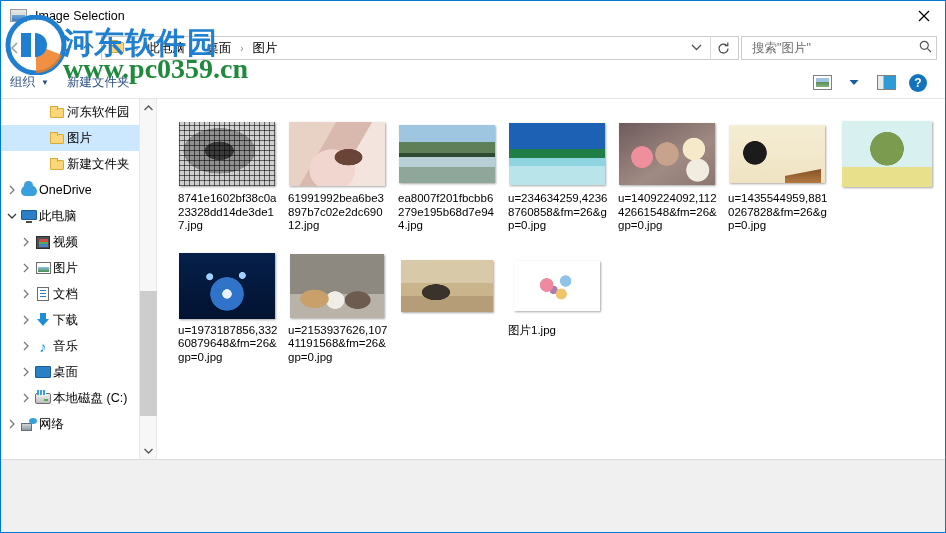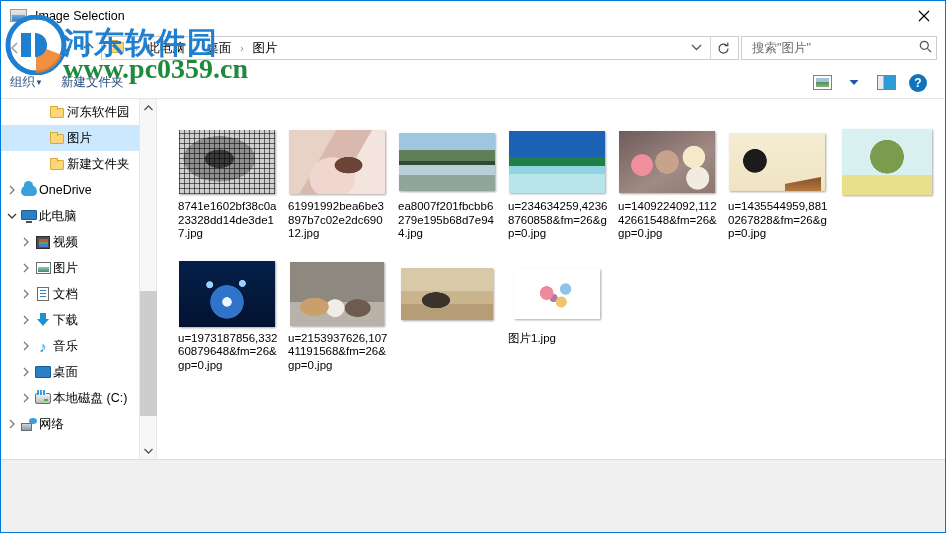--- a/index.html
+++ b/index.html
@@ -110,21 +110,21 @@
   #search-icon { color: #555; flex: none; margin-left: 4px; }
 
   
   #toolbar {
     position: absolute; left: 0; top: 66px; width: 946px; height: 32px;
     background: #ffffff; display: flex; align-items: center;
     border-bottom: 1px solid #e4e4e4;
   }
   .tb-item {
     font-size: 12.5px; color: #2b4f7f; padding: 4px 9px; cursor: pointer;
-    display: flex; align-items: center; gap: 0; white-space: nowrap;
+    display: flex; align-items: center; gap: 6px; white-space: nowrap;
   }
   .tb-caret { font-size: 8px; color: #2b4f7f; }
   #toolbar-right {
     margin-left: auto; display: flex; align-items: center; gap: 2px; padding-right: 14px;
   }
   .tb-icon-btn {
     width: 30px; height: 24px; display: flex; align-items: center; justify-content: center;
     cursor: pointer;
   }
   #view-icon {
@@ -268,21 +268,21 @@
     position: absolute; left: 0; top: 192px; width: 17px; height: 125px;
     background: #cdcdcd; cursor: pointer;
   }
 
   
   #filearea {
     position: absolute; left: 157px; top: 98px; width: 789px; height: 360px;
     background: #ffffff; overflow: hidden;
   }
   #grid {
-    position: absolute; left: 0; top: 16px;
+    position: absolute; left: 0; top: 8px;
     display: flex; flex-wrap: wrap;
     align-content: flex-start;
     padding: 14px 0 0 14px;
   }
   .cell {
     width: 110px; margin: 0 0 20px 0; padding: 0 4px;
     display: flex; flex-direction: column; align-items: center; cursor: pointer;
   }
   .thumbwrap {
     width: 98px; height: 66px;

